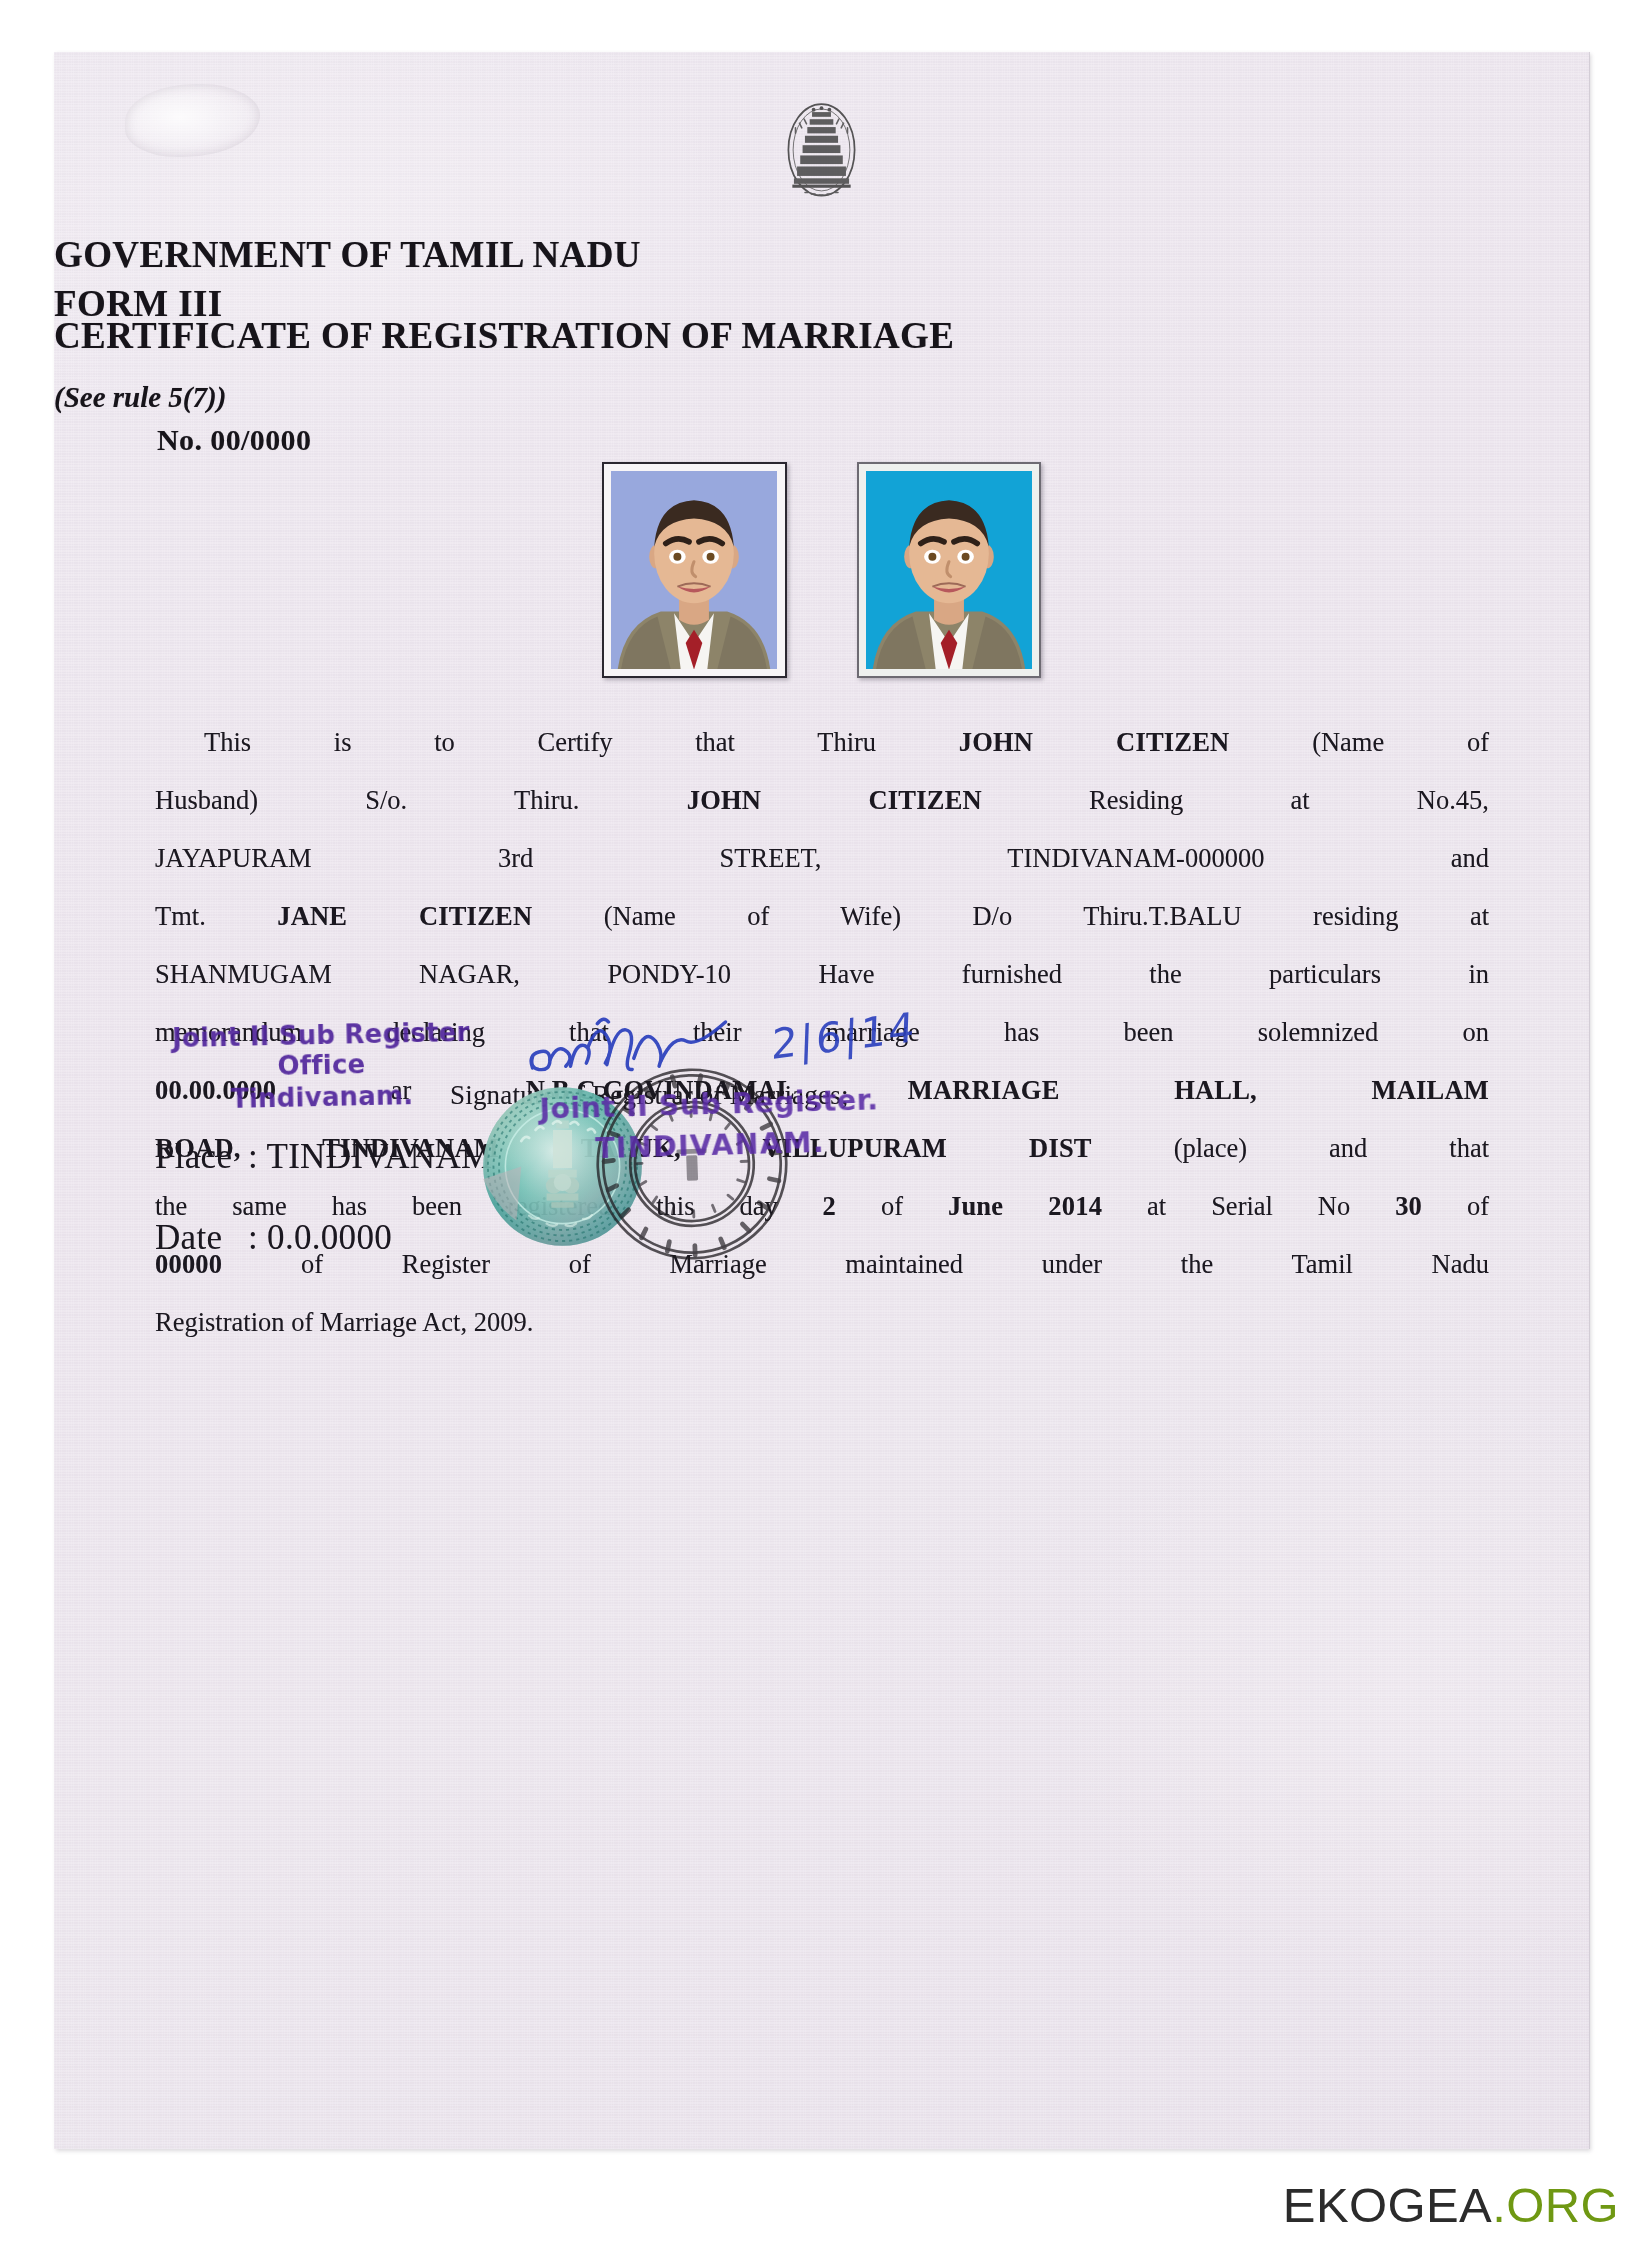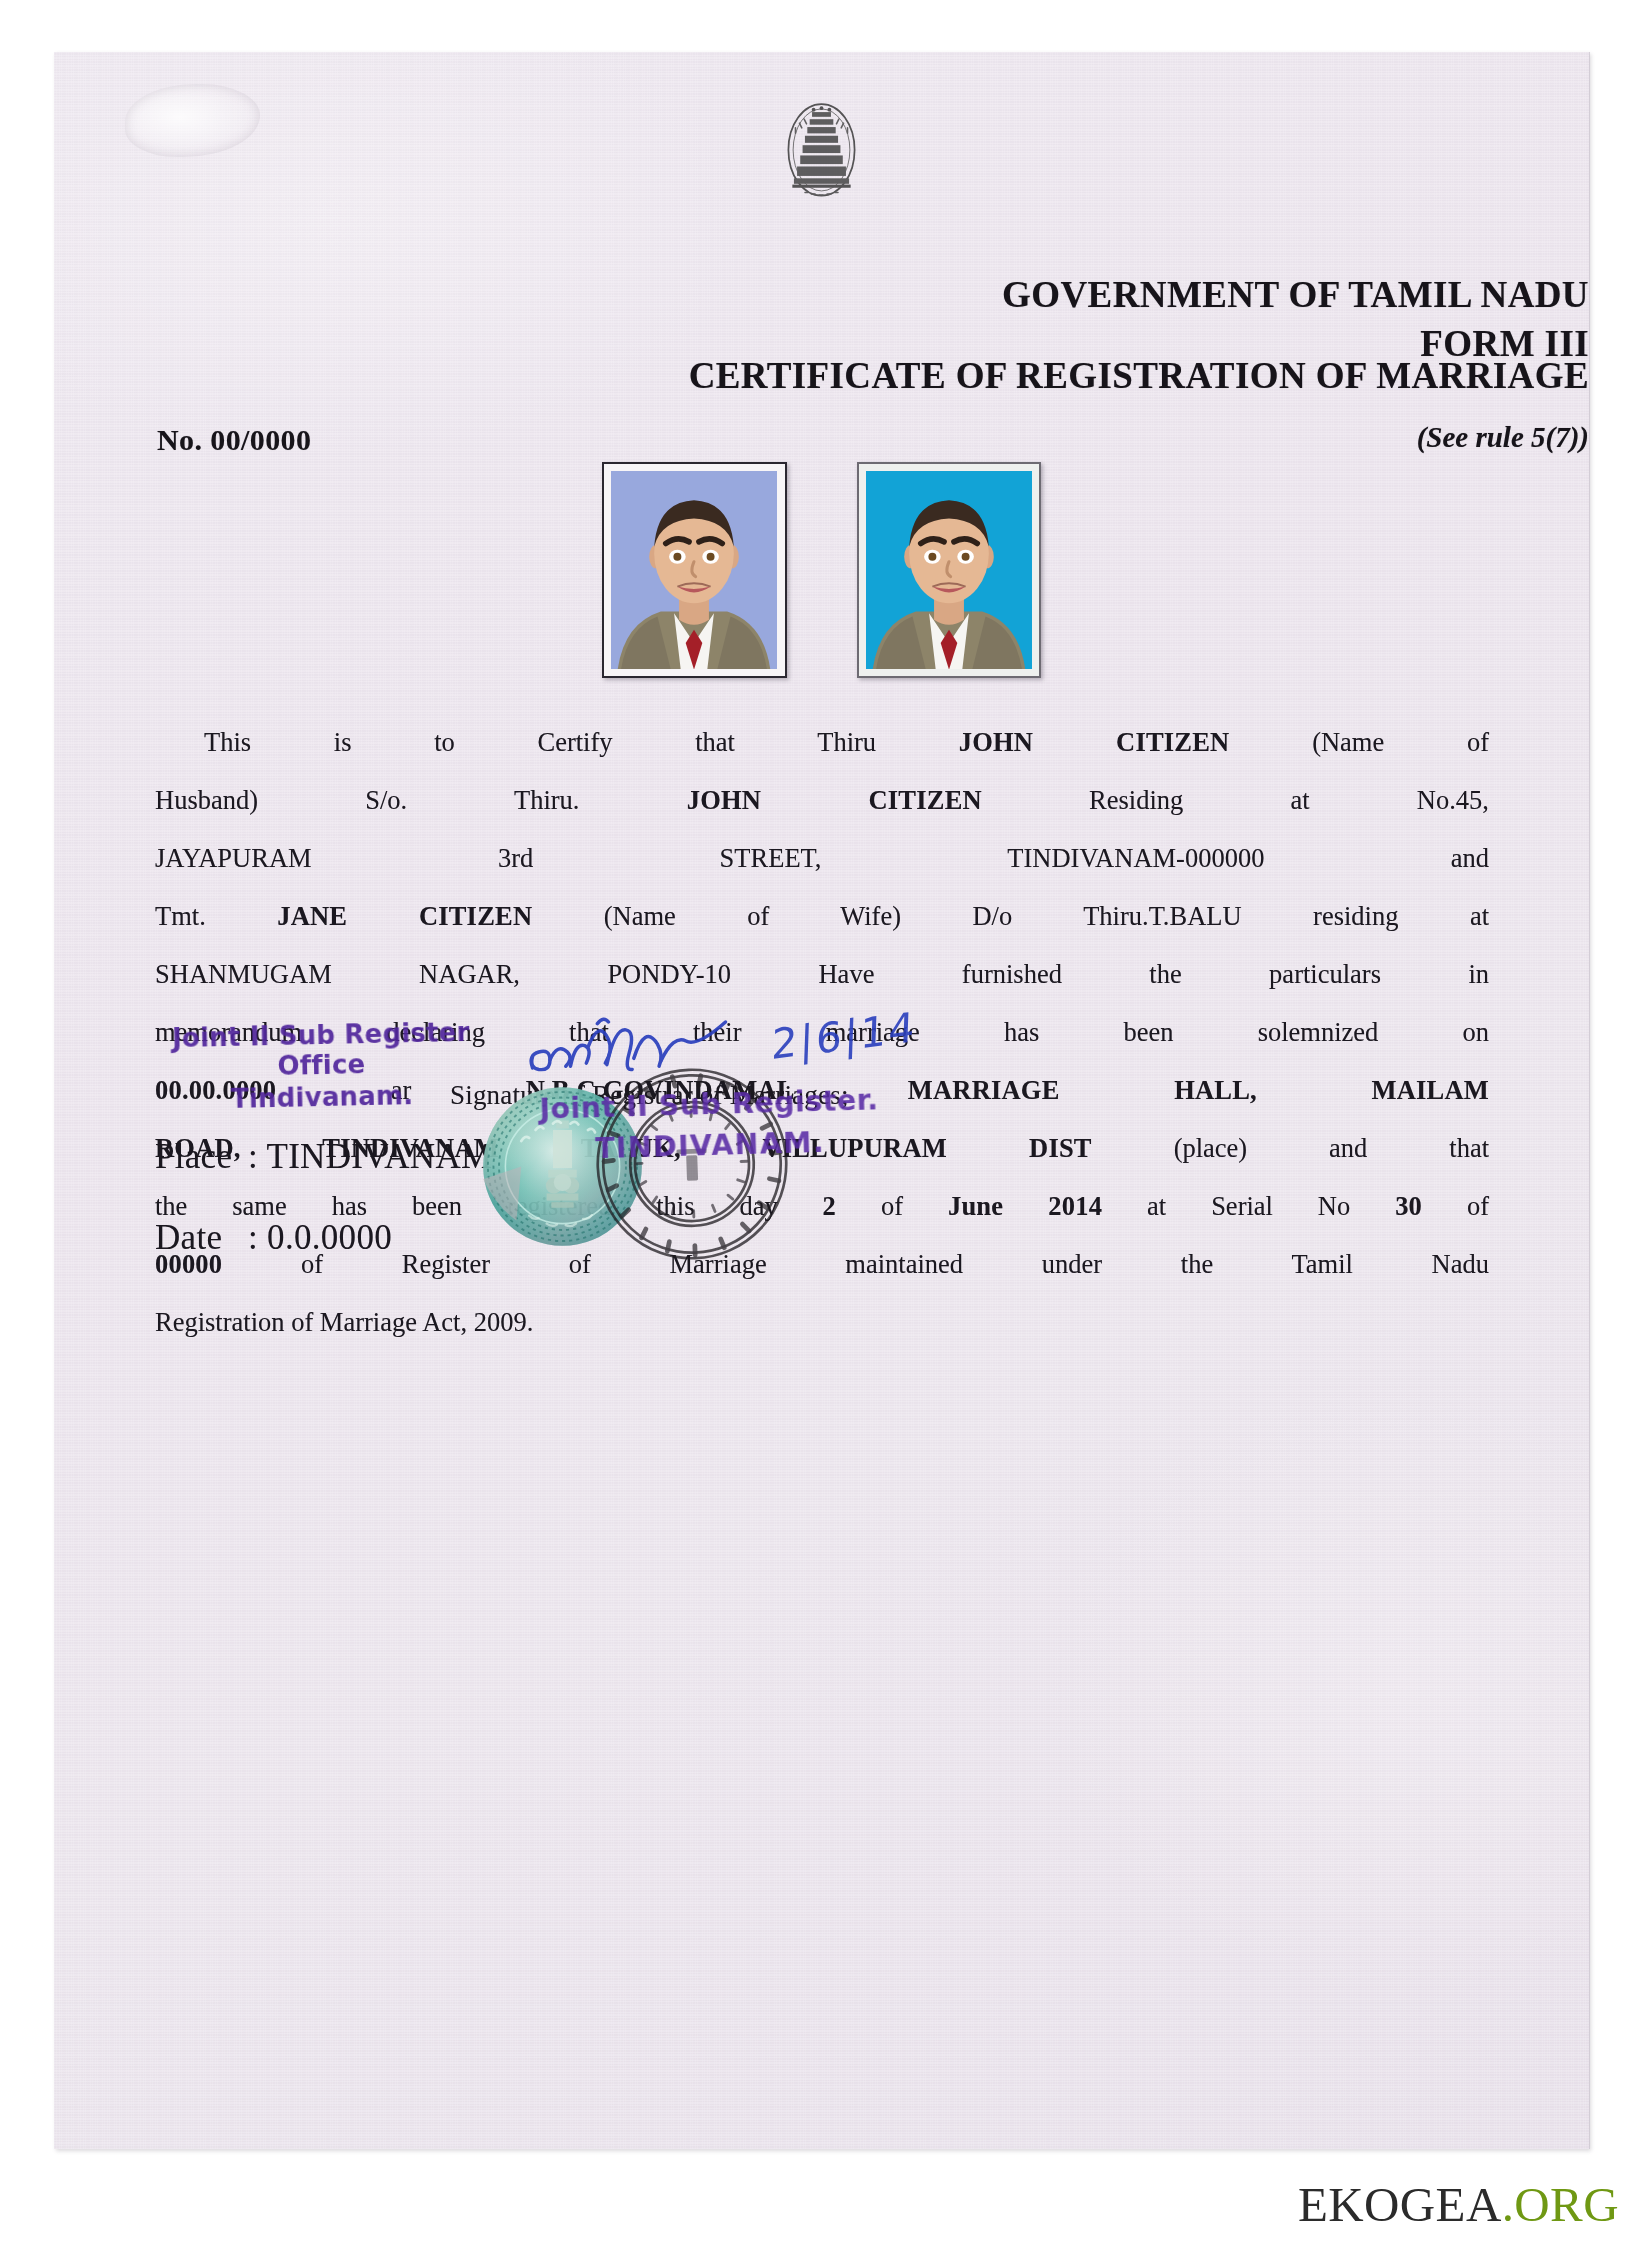--- a/index.html
+++ b/index.html
@@ -63,26 +63,25 @@
   .emblem {
     width: 93px; height: 101px;
     opacity: .80;
     filter: grayscale(1) contrast(1.12);
   }
 
   
   .hd {
     position: absolute;
     left: 0; right: 0;
-    text-align: right;
+    text-align: left;
     color: #17141a;
     font-weight: bold;
     letter-spacing: 0.4px;
     text-shadow: 0 0 0.8px rgba(30,25,35,.35);
-    margin-top: 40px;
   }
   #hd1 { top: 181px; font-size: 37px; }
   #hd2 { top: 230px; font-size: 37px; }
   #hd3 { top: 262px; font-size: 37px; }
   #hd4 {
     top: 329px; font-size: 29px;
     font-style: italic; font-weight: bold;
     letter-spacing: 0;
   }
 
@@ -247,21 +246,21 @@
     width: 198px; height: 198px;
     transform: rotate(178deg);
     opacity: .82;
   }
 
   
   #watermark {
     position: absolute;
     right: 19px;
     bottom: 28.5px;
-    font-family: Liberation Serif, serif;
+    font-family: Liberation Sans, sans-serif;
     font-size: 49px;
     letter-spacing: 0.4px;
     white-space: nowrap;
     text-align: center;
   }
   #watermark .dark  { color: #2b2b2b; }
   #watermark .green { color: #6f9813; }
 </style>
 </head>
 <body>

